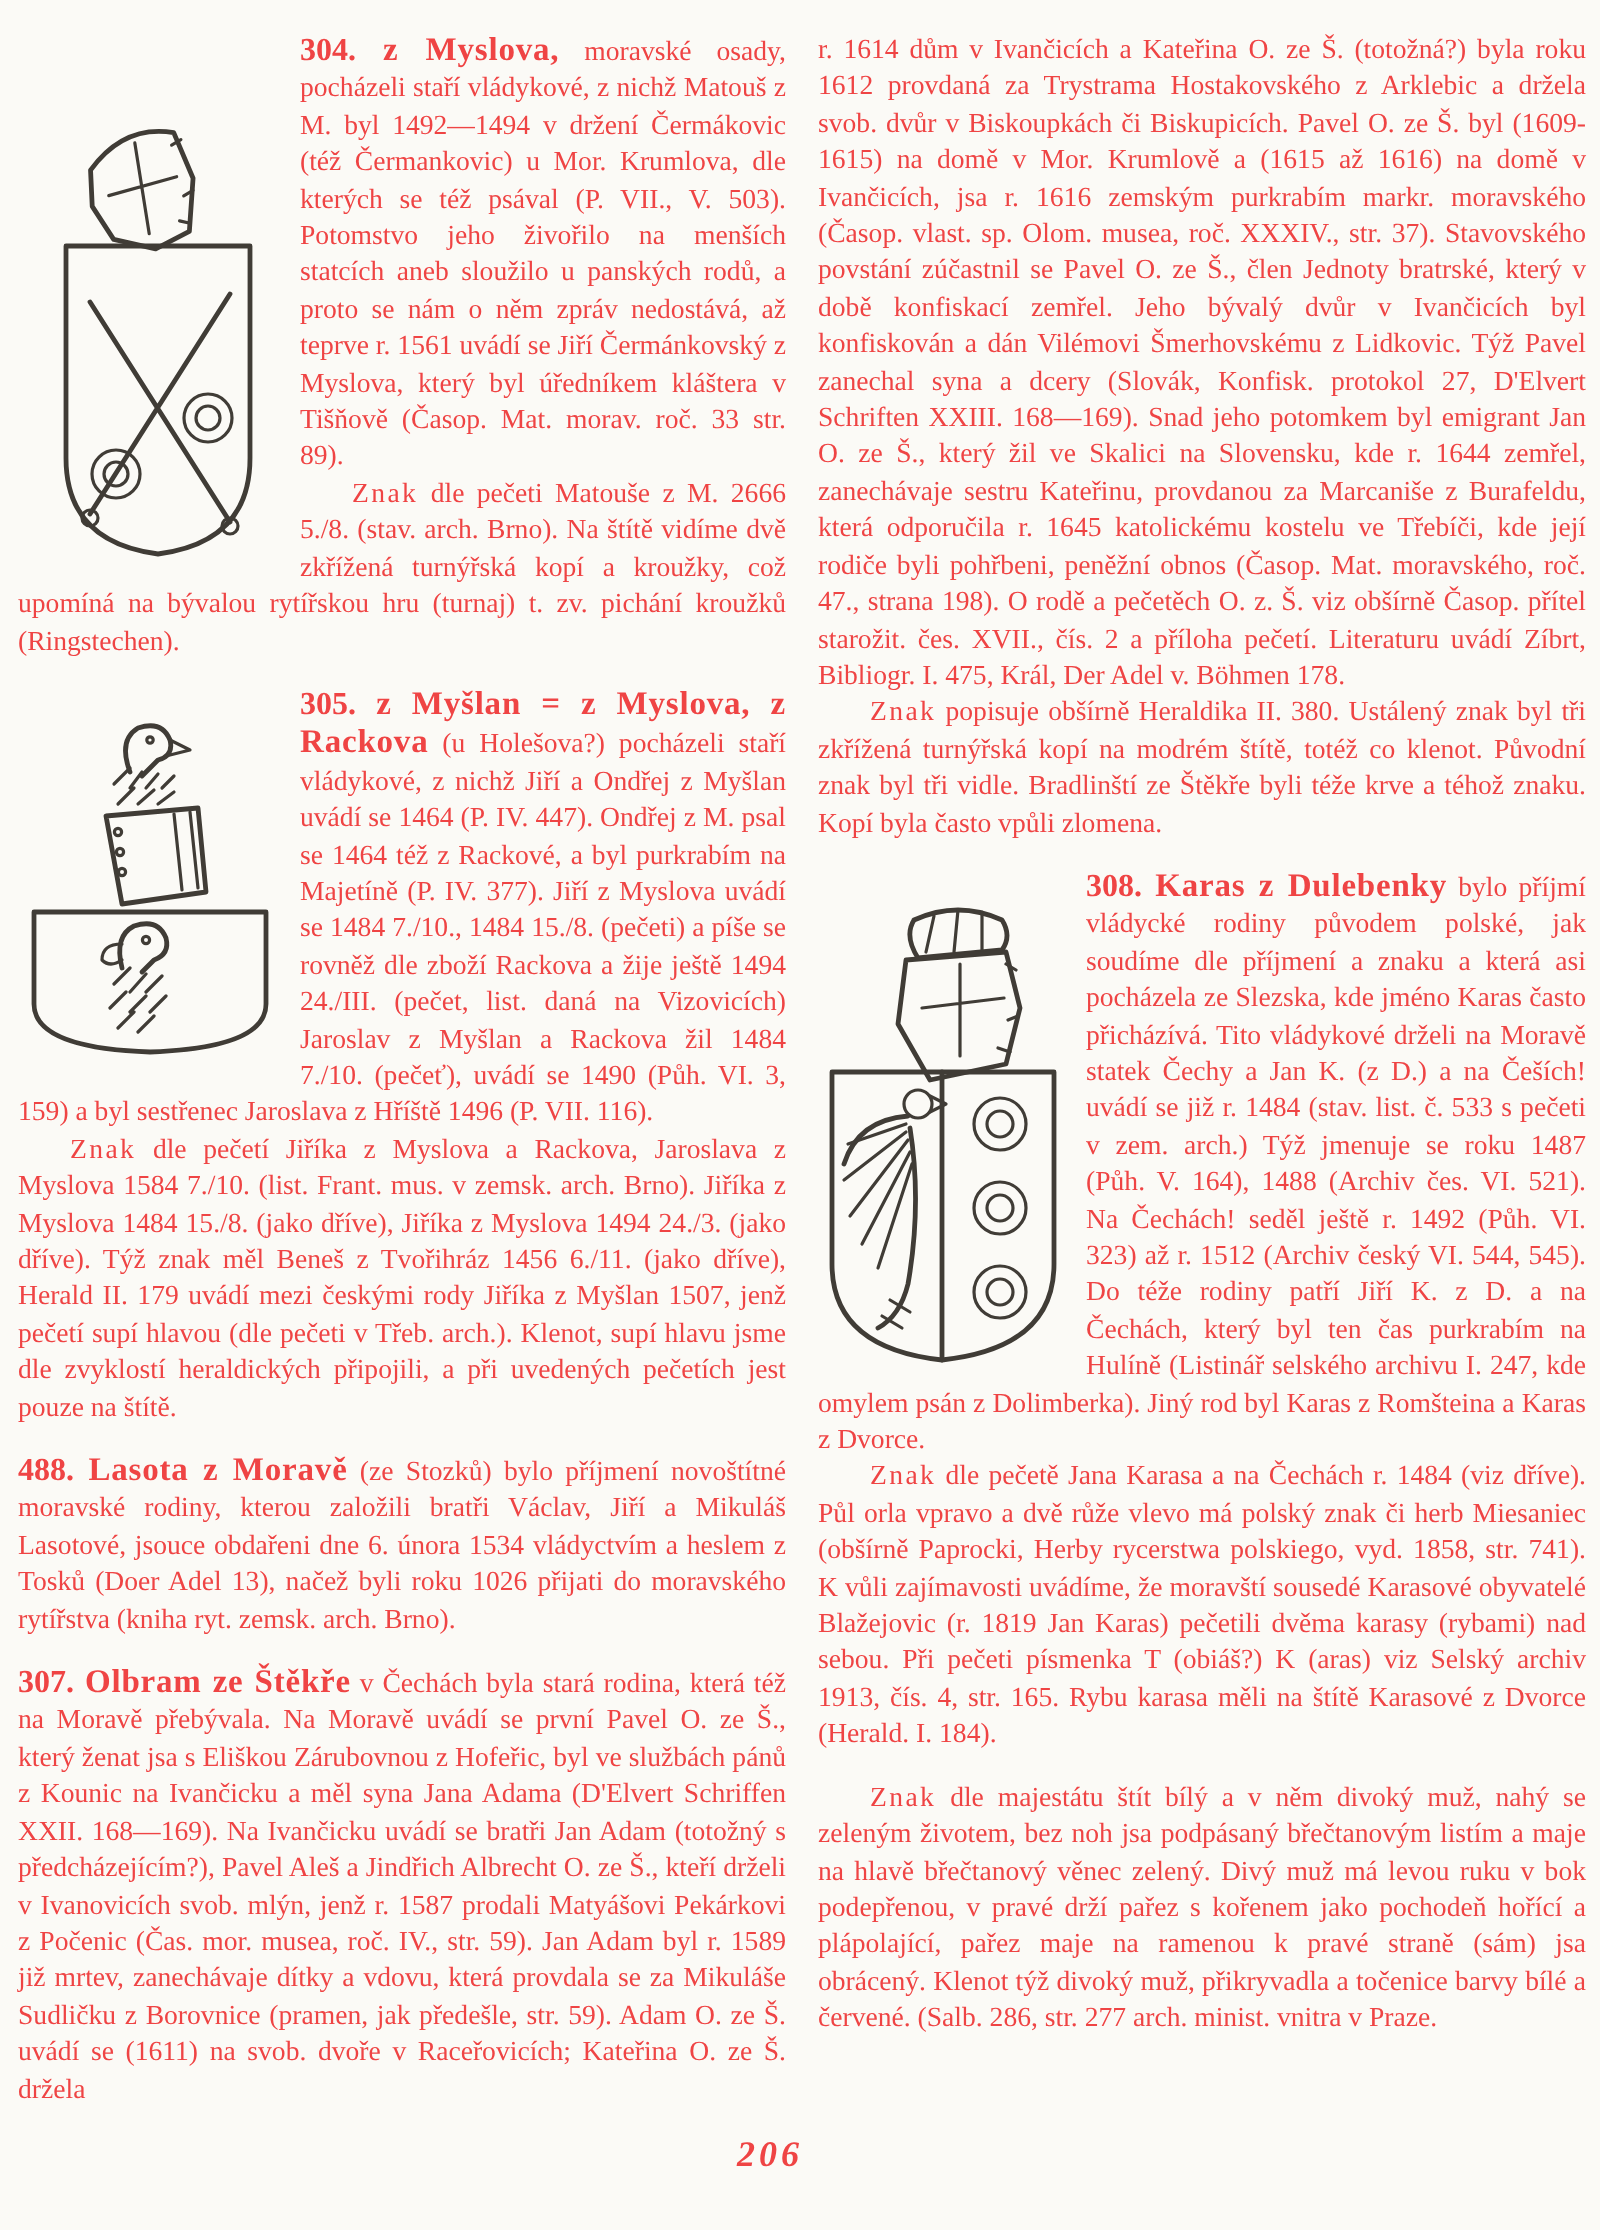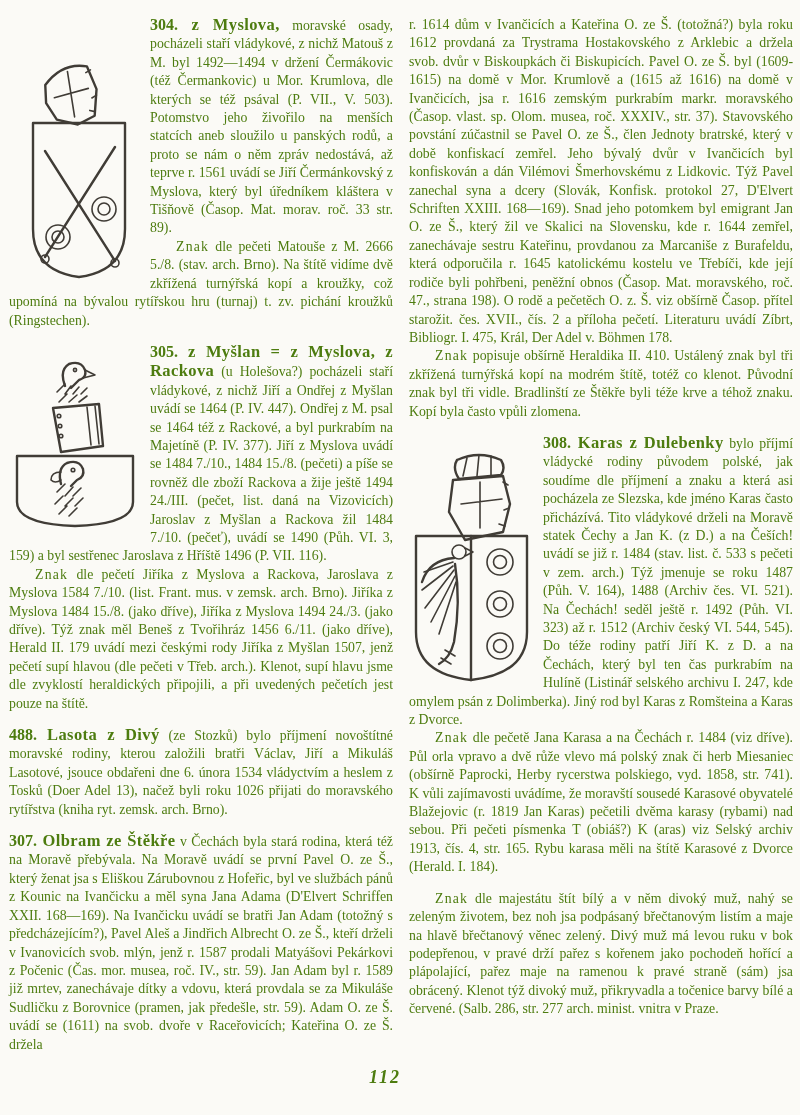--- a/index.html
+++ b/index.html
@@ -1,19 +1,19 @@
 <!DOCTYPE html>
 <html><head>
 <meta charset="utf-8">
 <style>
   * { margin:0; padding:0; box-sizing:border-box; }
   html,body { background:#d8d6d2; }
   .page {
     position:relative; width:800px; height:1115px; margin:0 auto;
-    background:#fbfaf6; color:#4d7c0f; overflow:hidden;
+    background:#fbfaf6; color:#ef4444; overflow:hidden;
     font-family:"Liberation Serif","DejaVu Serif",serif;
     font-size:13.8px; line-height:18.4px;
   }
   .col { position:absolute; top:16px; text-align:justify; }
   .col-left  { left:9px;  width:384px; }
   .col-right { left:409px; width:384px; }
   .entry { clear:left; margin-bottom:13px; }
   .para { text-align:justify; }
   .para.indent { text-indent:26px; }
   .entry-num   { font-weight:bold; font-size:16px; }
@@ -87,34 +87,34 @@
             <circle class="thin" cx="64" cy="110" r="1.8"></circle>
             <path class="thin" d="M48,132 L56,124 M56,136 L64,127 M64,136 L72,128 M46,144 L54,136 M56,146 L64,138 M66,146 L74,138 M50,154 L58,146 M60,156 L68,148"></path>
           </g>
         </svg>
       </div>
       <p class="para"><span class="entry-num">305.</span><span class="entry-title"> z Myšlan = z Myslova, z Rackova</span><span> (u Holešova?) pocházeli staří vládykové, z nichž Jiří a Ondřej z Myšlan uvádí se 1464 (P. IV. 447). Ondřej z M. psal se 1464 též z Rackové, a byl purkrabím na Majetíně (P. IV. 377). Jiří z Myslova uvádí se 1484 7./10., 1484 15./8. (pečeti) a píše se rovněž dle zboží Rackova a žije ještě 1494 24./III. (pečet, list. daná na Vizovicích) Jaroslav z Myšlan a Rackova žil 1484 7./10. (pečeť), uvádí se 1490 (Půh. VI. 3, 159) a byl sestřenec Jaroslava z Hříště 1496 (P. VII. 116).</span></p>
       <p class="para indent"><span class="lead">Znak</span><span> dle pečetí Jiříka z Myslova a Rackova, Jaroslava z Myslova 1584 7./10. (list. Frant. mus. v zemsk. arch. Brno). Jiříka z Myslova 1484 15./8. (jako dříve), Jiříka z Myslova 1494 24./3. (jako dříve). Týž znak měl Beneš z Tvořihráz 1456 6./11. (jako dříve), Herald II. 179 uvádí mezi českými rody Jiříka z Myšlan 1507, jenž pečetí supí hlavou (dle pečeti v Třeb. arch.). Klenot, supí hlavu jsme dle zvyklostí heraldických připojili, a při uvedených pečetích jest pouze na štítě.</span></p>
     </div>
 
     <div class="entry">
-      <p class="para"><span class="entry-num">488.</span><span class="entry-title"> Lasota z Divý</span><span> (ze Stozků) bylo příjmení novoštítné moravské rodiny, kterou založili bratři Václav, Jiří a Mikuláš Lasotové, jsouce obdařeni dne 6. února 1534 vládyctvím a heslem z Tosků (Doer Adel 13), načež byli roku 1026 přijati do moravského rytířstva (kniha ryt. zemsk. arch. Brno).</span></p>
+      <p class="para"><span class="entry-num">488.</span><span class="entry-title"> Lasota z Moravě</span><span> (ze Stozků) bylo příjmení novoštítné moravské rodiny, kterou založili bratři Václav, Jiří a Mikuláš Lasotové, jsouce obdařeni dne 6. února 1534 vládyctvím a heslem z Tosků (Doer Adel 13), načež byli roku 1026 přijati do moravského rytířstva (kniha ryt. zemsk. arch. Brno).</span></p>
     </div>
 
     <div class="entry">
       <p class="para"><span class="entry-num">307.</span><span class="entry-title"> Olbram ze Štěkře</span><span> v Čechách byla stará rodina, která též na Moravě přebývala. Na Moravě uvádí se první Pavel O. ze Š., který ženat jsa s Eliškou Zárubovnou z Hofeřic, byl ve službách pánů z Kounic na Ivančicku a měl syna Jana Adama (D'Elvert Schriffen XXII. 168—169). Na Ivančicku uvádí se bratři Jan Adam (totožný s předcházejícím?), Pavel Aleš a Jindřich Albrecht O. ze Š., kteří drželi v Ivanovicích svob. mlýn, jenž r. 1587 prodali Matyášovi Pekárkovi z Počenic (Čas. mor. musea, roč. IV., str. 59). Jan Adam byl r. 1589 již mrtev, zanechávaje dítky a vdovu, která provdala se za Mikuláše Sudličku z Borovnice (pramen, jak předešle, str. 59). Adam O. ze Š. uvádí se (1611) na svob. dvoře v Raceřovicích; Kateřina O. ze Š. držela</span></p>
     </div>
 
   </div>
 
   <div class="col col-right">
 
     <div class="entry">
       <p class="para">r. 1614 dům v Ivančicích a Kateřina O. ze Š. (totožná?) byla roku 1612 provdaná za Trystrama Hostakovského z Arklebic a držela svob. dvůr v Biskoupkách či Biskupicích. Pavel O. ze Š. byl (1609-1615) na domě v Mor. Krumlově a (1615 až 1616) na domě v Ivančicích, jsa r. 1616 zemským purkrabím markr. moravského (Časop. vlast. sp. Olom. musea, roč. XXXIV., str. 37). Stavovského povstání zúčastnil se Pavel O. ze Š., člen Jednoty bratrské, který v době konfiskací zemřel. Jeho bývalý dvůr v Ivančicích byl konfiskován a dán Vilémovi Šmerhovskému z Lidkovic. Týž Pavel zanechal syna a dcery (Slovák, Konfisk. protokol 27, D'Elvert Schriften XXIII. 168—169). Snad jeho potomkem byl emigrant Jan O. ze Š., který žil ve Skalici na Slovensku, kde r. 1644 zemřel, zanechávaje sestru Kateřinu, provdanou za Marcaniše z Burafeldu, která odporučila r. 1645 katolickému kostelu ve Třebíči, kde její rodiče byli pohřbeni, peněžní obnos (Časop. Mat. moravského, roč. 47., strana 198). O rodě a pečetěch O. z. Š. viz obšírně Časop. přítel starožit. čes. XVII., čís. 2 a příloha pečetí. Literaturu uvádí Zíbrt, Bibliogr. I. 475, Král, Der Adel v. Böhmen 178.</p>
-      <p class="para indent"><span class="lead">Znak</span><span> popisuje obšírně Heraldika II. 410. Ustálený znak byl tři zkřížená turnýřská kopí na modrém štítě, totéž co klenot. Původní znak byl tři vidle. Bradlinští ze Štěkře byli téže krve a téhož znaku. Kopí byla často vpůli zlomena.</span></p>
+      <p class="para indent"><span class="lead">Znak</span><span> popisuje obšírně Heraldika II. 380. Ustálený znak byl tři zkřížená turnýřská kopí na modrém štítě, totéž co klenot. Původní znak byl tři vidle. Bradlinští ze Štěkře byli téže krve a téhož znaku. Kopí byla často vpůli zlomena.</span></p>
     </div>
 
     <div class="entry">
       <div class="fig fig-karas">
         <svg class="arms" viewBox="0 0 125 235">
           <g>
             <path d="M48,8 Q70,-2 92,8 Q97,16 92,23 L50,27 Q43,16 48,8"></path>
             <path class="thin" d="M58,6 L54,24 M70,3 L68,24 M82,4 L82,23"></path>
             <path d="M44,28 L94,24 L101,52 L94,80 L56,88 L40,60 Z"></path>
             <path class="thin" d="M71,30 L71,76 M52,52 L93,47"></path>
@@ -143,15 +143,15 @@
       <p class="para"><span class="entry-num">308.</span><span class="entry-title"> Karas z Dulebenky</span><span> bylo příjmí vládycké rodiny původem polské, jak soudíme dle příjmení a znaku a která asi pocházela ze Slezska, kde jméno Karas často přicházívá. Tito vládykové drželi na Moravě statek Čechy a Jan K. (z D.) a na Češích! uvádí se již r. 1484 (stav. list. č. 533 s pečeti v zem. arch.) Týž jmenuje se roku 1487 (Půh. V. 164), 1488 (Archiv čes. VI. 521). Na Čechách! seděl ještě r. 1492 (Půh. VI. 323) až r. 1512 (Archiv český VI. 544, 545). Do téže rodiny patří Jiří K. z D. a na Čechách, který byl ten čas purkrabím na Hulíně (Listinář selského archivu I. 247, kde omylem psán z Dolimberka). Jiný rod byl Karas z Romšteina a Karas z Dvorce.</span></p>
       <p class="para indent"><span class="lead">Znak</span><span> dle pečetě Jana Karasa a na Čechách r. 1484 (viz dříve). Půl orla vpravo a dvě růže vlevo má polský znak či herb Miesaniec (obšírně Paprocki, Herby rycerstwa polskiego, vyd. 1858, str. 741). K vůli zajímavosti uvádíme, že moravští sousedé Karasové obyvatelé Blažejovic (r. 1819 Jan Karas) pečetili dvěma karasy (rybami) nad sebou. Při pečeti písmenka T (obiáš?) K (aras) viz Selský archiv 1913, čís. 4, str. 165. Rybu karasa měli na štítě Karasové z Dvorce (Herald. I. 184).</span></p>
     </div>
 
     <div class="entry">
       <p class="para indent"><span class="lead">Znak</span><span> dle majestátu štít bílý a v něm divoký muž, nahý se zeleným životem, bez noh jsa podpásaný břečtanovým listím a maje na hlavě břečtanový věnec zelený. Divý muž má levou ruku v bok podepřenou, v pravé drží pařez s kořenem jako pochodeň hořící a plápolající, pařez maje na ramenou k pravé straně (sám) jsa obrácený. Klenot týž divoký muž, přikryvadla a točenice barvy bílé a červené. (Salb. 286, str. 277 arch. minist. vnitra v Praze.</span></p>
     </div>
 
   </div>
 
-  <div class="page-number">112</div>
+  <div class="page-number">206</div>
 
 </div>
 
 </body></html>

